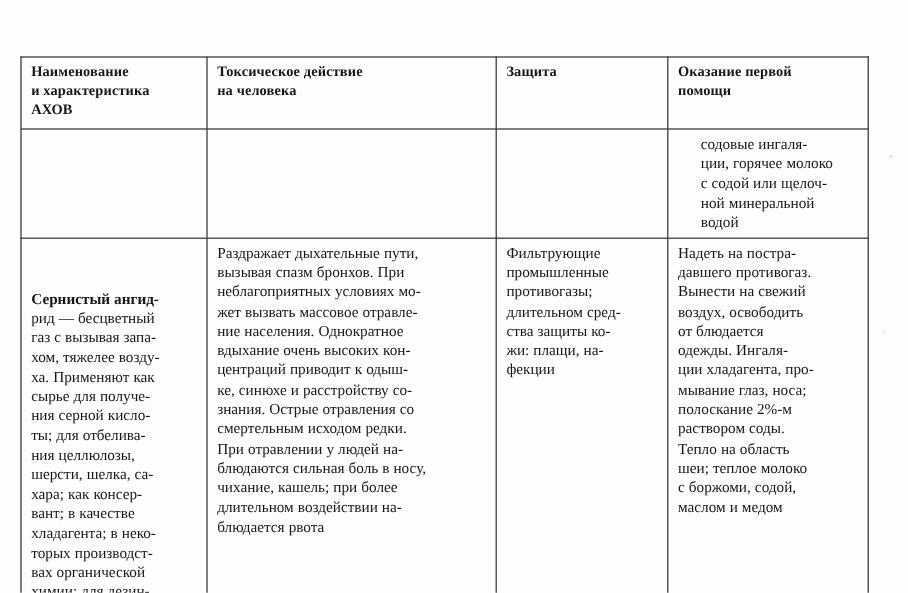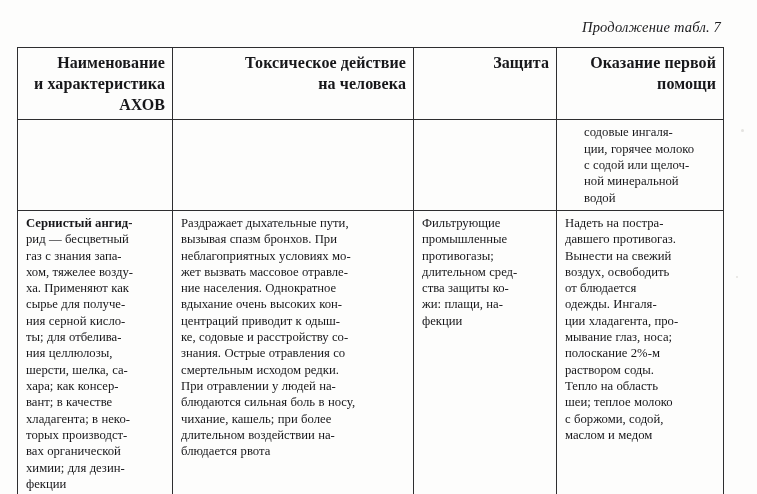--- a/index.html
+++ b/index.html
@@ -68,45 +68,45 @@
 
   
   col.c1 { width: 155px; }
   col.c2 { width: 241px; }
   col.c3 { width: 143px; }
   col.c4 { width: 167px; }
 
   
   thead th {
     height: 60px;
-    text-align: right;
+    text-align: left;
     vertical-align: middle;
     font-weight: bold;
-    font-size: 16px;
+    font-size: 12px;
     line-height: 1.32;
     letter-spacing: 0.1px;
     padding: 3px 4px;
   }
   thead th .hline { display: block; }
 
   
   tbody td {
     font-size: 12.7px;
     line-height: 1.285;
     letter-spacing: 0.0px;
     word-spacing: 0.2px;
   }
   tbody td p {
     margin: 0;
   }
   tbody td .line {
     display: block;
     white-space: pre;
   }
-  .bold-lead { font-weight: bold; }
+  .bold-lead { font-weight: bold; margin-top: 38px; }
 
   tr.row-partial td { height: 89px; padding-left: 27px; }
   tr.row-main td    { height: 274px; }
 
   
   .ghost {
     display: block;
     color: #d8d6d3;
     font-size: 12.5px;
     line-height: 1.3;
@@ -123,23 +123,20 @@
     background: #cfcdc9;
     border-radius: 50%;
     opacity: .55;
   }
 </style>
 </head>
 <body>
 
 <div class="page">
 
-  <div class="caption-row">
-    <span class="caption">Продолжение табл. 7</span>
-  </div>
 
   <div class="table-wrap">
     <table class="doc-table">
       <colgroup>
         <col class="c1">
           <col class="c2">
           <col class="c3">
           <col class="c4">
       </colgroup>
 
@@ -187,21 +184,21 @@
               <span class="line">водой</span>
             </p>
           </td>
         </tr>
 
         <tr class="row-main">
           <td>
             <p>
               <span class="line bold-lead">Сернистый ангид-</span>
               <span class="line">рид — бесцветный</span>
-              <span class="line">газ с знания запа-</span>
+              <span class="line">газ с вызывая запа-</span>
               <span class="line">хом, тяжелее возду-</span>
               <span class="line">ха. Применяют как</span>
               <span class="line">сырье для получе-</span>
               <span class="line">ния серной кисло-</span>
               <span class="line">ты; для отбелива-</span>
               <span class="line">ния целлюлозы,</span>
               <span class="line">шерсти, шелка, са-</span>
               <span class="line">хара; как консер-</span>
               <span class="line">вант; в качестве</span>
               <span class="line">хладагента; в неко-</span>
@@ -214,21 +211,21 @@
 
           <td>
             <p>
               <span class="line">Раздражает дыхательные пути,</span>
               <span class="line">вызывая спазм бронхов. При</span>
               <span class="line">неблагоприятных условиях мо-</span>
               <span class="line">жет вызвать массовое отравле-</span>
               <span class="line">ние населения. Однократное</span>
               <span class="line">вдыхание очень высоких кон-</span>
               <span class="line">центраций приводит к одыш-</span>
-              <span class="line">ке, содовые и расстройству со-</span>
+              <span class="line">ке, синюхе и расстройству со-</span>
               <span class="line">знания. Острые отравления со</span>
               <span class="line">смертельным исходом редки.</span>
               <span class="line">При отравлении у людей на-</span>
               <span class="line">блюдаются сильная боль в носу,</span>
               <span class="line">чихание, кашель; при более</span>
               <span class="line">длительном воздействии на-</span>
               <span class="line">блюдается рвота</span>
             </p>
           </td>
 

